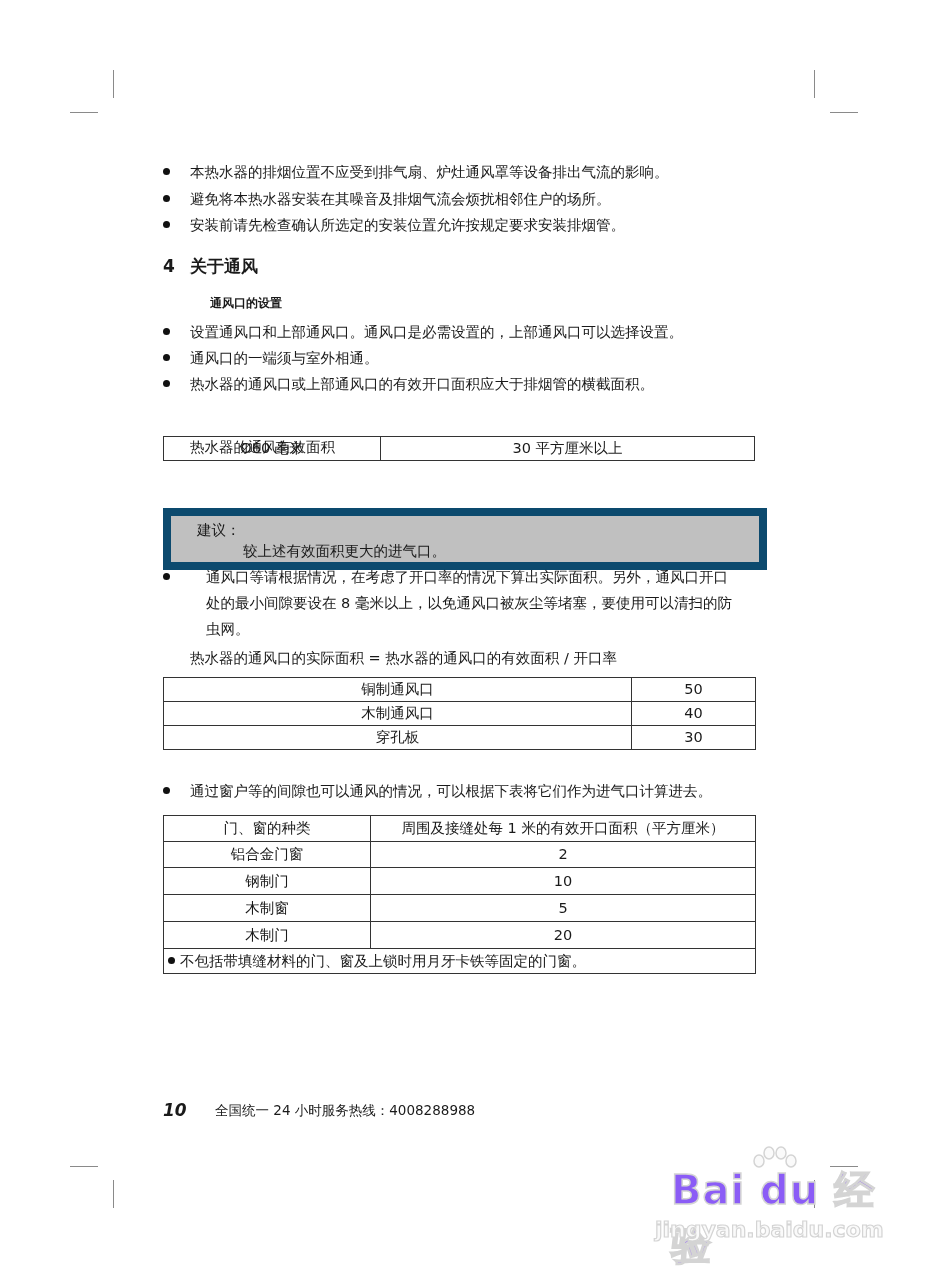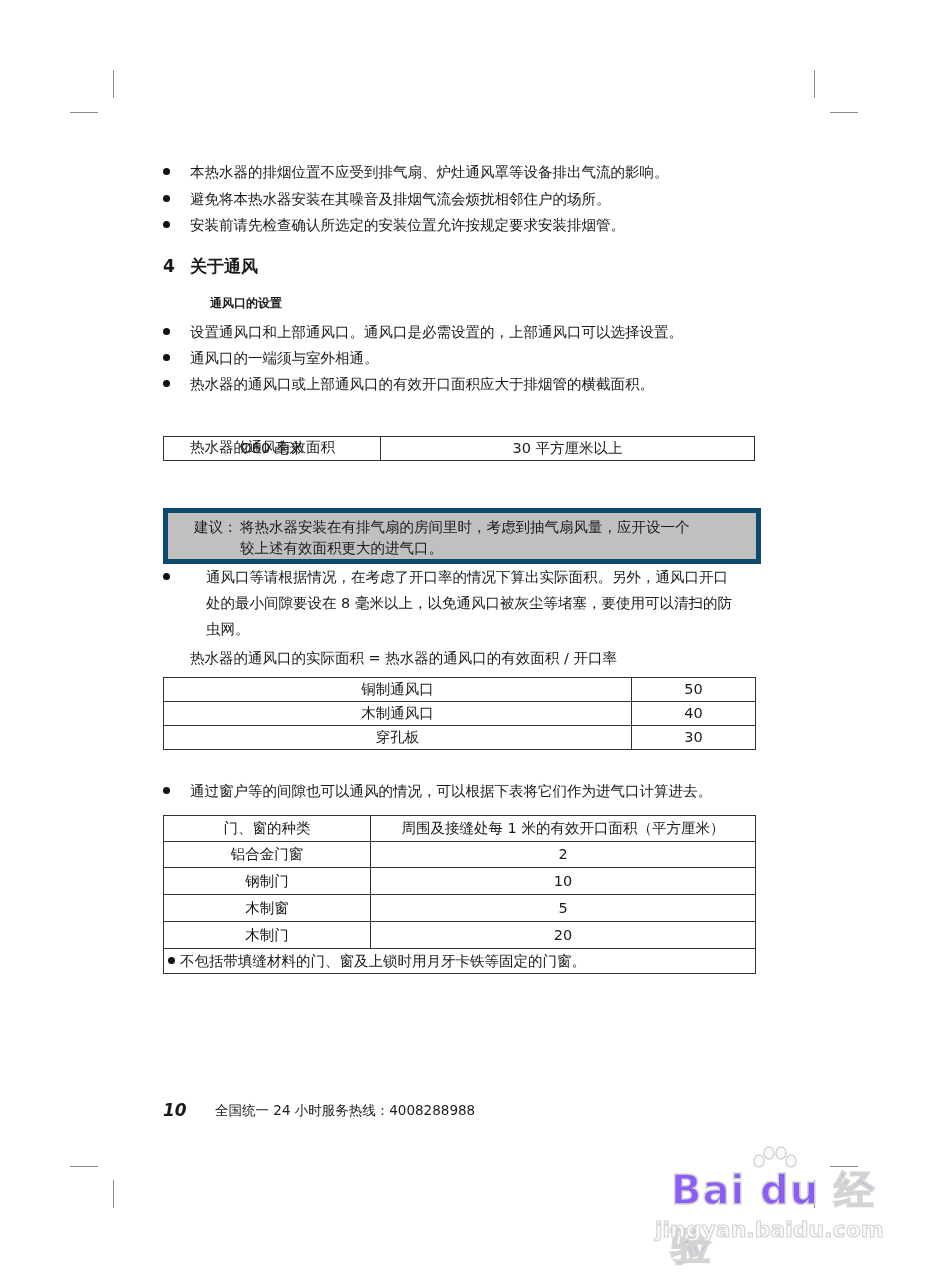--- a/index.html
+++ b/index.html
@@ -20,21 +20,21 @@
   .h2 { position:absolute; left:190px; top:292px; font-size:12px; font-weight:bold; line-height:22px;margin-left:20px; }
   .para { position:absolute; left:190px; font-size:14.5px; line-height:20px; white-space:nowrap; }
 
   table.t { position:absolute; border-collapse:collapse; font-size:14.5px; }
   table.t td { border:1.5px solid #333; text-align:center; padding:0; height:23px; line-height:23px; }
   table.t td.note { text-align:left; padding-left:4px;margin-top:44px; }
   table.t td.note .dot { display:inline-block; width:7px; height:7px; border-radius:50%; background:#111; margin-right:5px; vertical-align:2px; }
 
   .advice {
     position:absolute; left:163px; top:508px; width:588px; height:46px;
-    background:#c0c0c0; border:5px solid #0c4a6e;
+    background:#c0c0c0; border:8px solid #0c4a6e;
     font-size:14.5px; line-height:21px;
   }
   .advice .lbl { position:absolute; left:26px; top:4px; }
   .advice .l1 { position:absolute; left:72px; top:4px; white-space:nowrap; }
   .advice .l2 { position:absolute; left:72px; top:25px; white-space:nowrap; }
 
   .multi { position:absolute; left:190px; font-size:14.5px; line-height:26px; width:570px;margin-left:16px; }
 
   .footer { position:absolute; top:1100px; left:163px; height:22px; }
   .footer .pg { position:absolute; left:0; top:0; font-size:17px; font-weight:bold; font-style:italic; }
@@ -96,21 +96,20 @@
   <tbody>
   <tr>
     <td>Ø60 毫米</td>
     <td>30 平方厘米以上</td>
   </tr>
 </tbody>
   </table>
 
 <div class="advice">
   <span class="lbl">建议：</span>
-  <span class="l1">将热水器安装在有排气扇的房间里时，考虑到抽气扇风量，应开设一个</span>
   <span class="l2">较上述有效面积更大的进气口。</span>
 </div>
 
 <div class="bullet-line" style="top:567px;">
   <span class="dot"></span>
 </div>
 <div class="multi" style="top:564px;">
   <div>通风口等请根据情况，在考虑了开口率的情况下算出实际面积。另外，通风口开口</div>
   <div>处的最小间隙要设在 8 毫米以上，以免通风口被灰尘等堵塞，要使用可以清扫的防</div>
   <div>虫网。</div>

